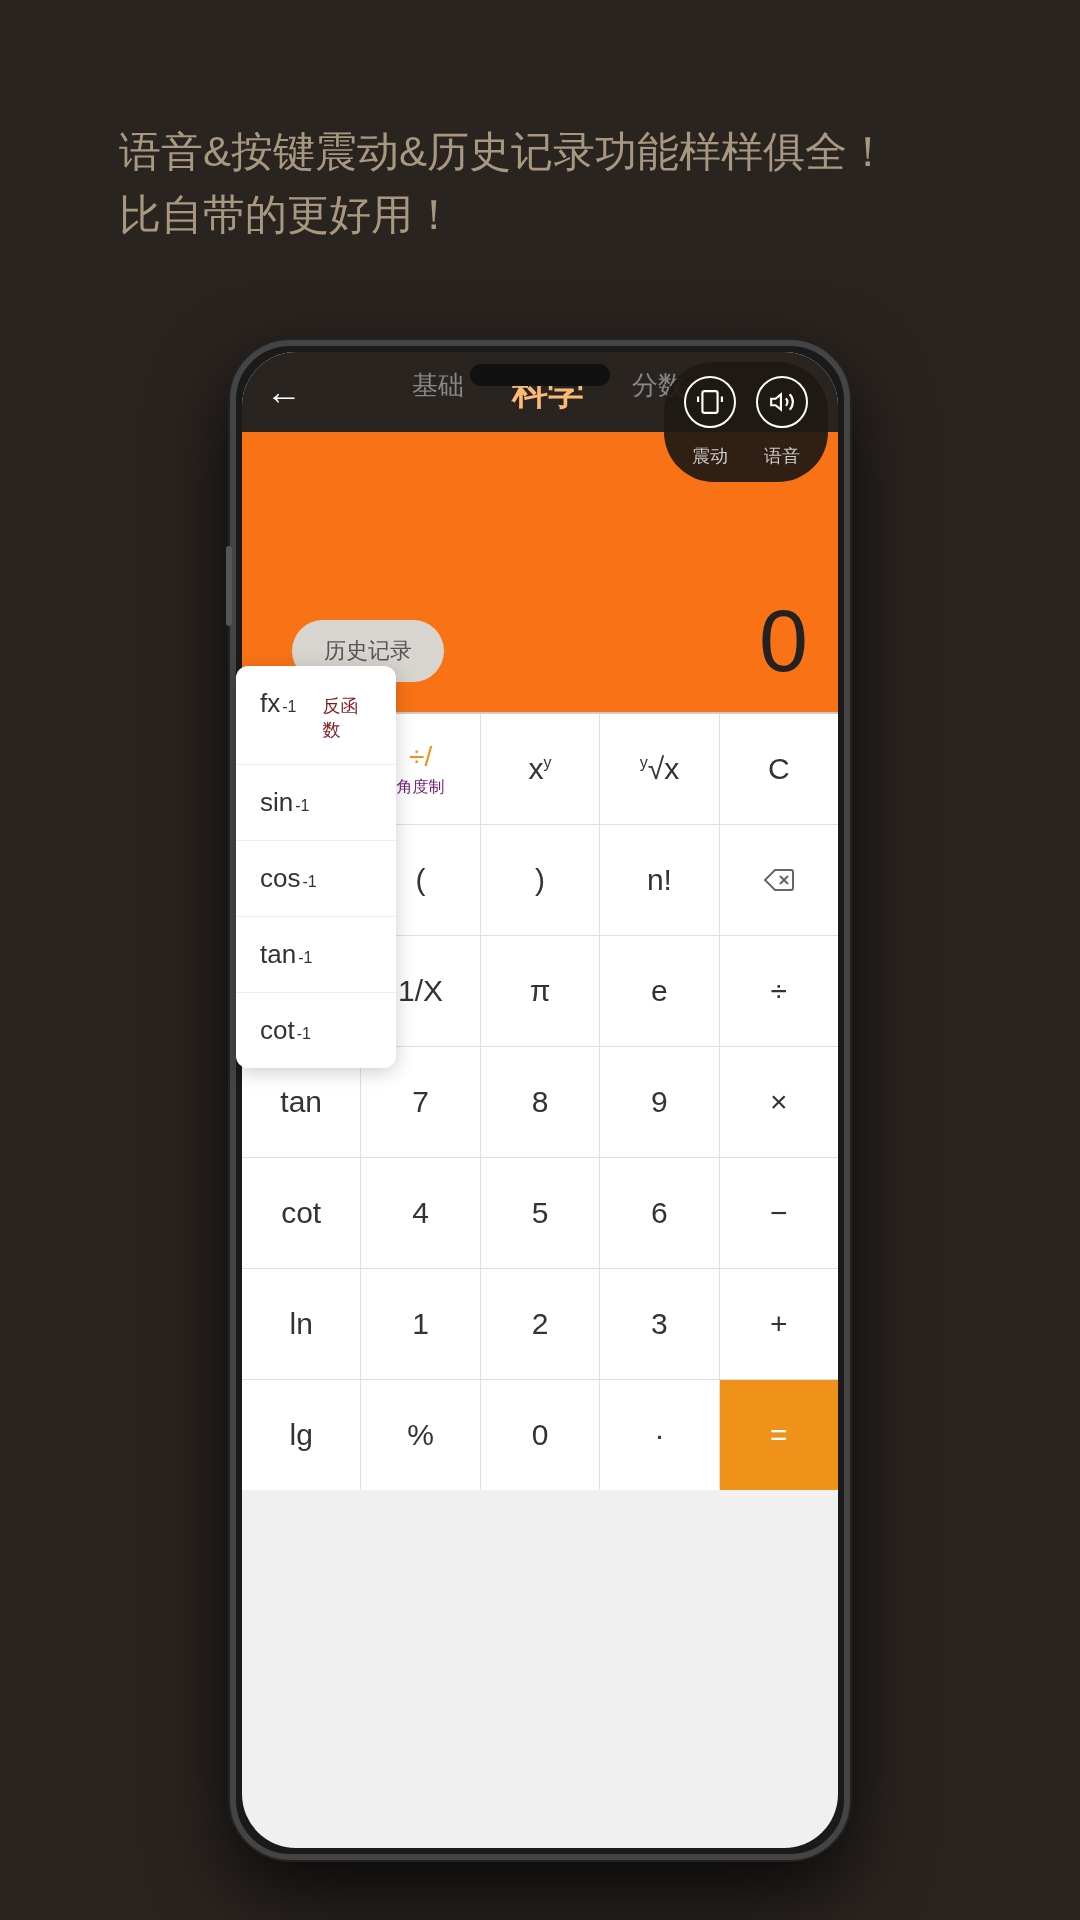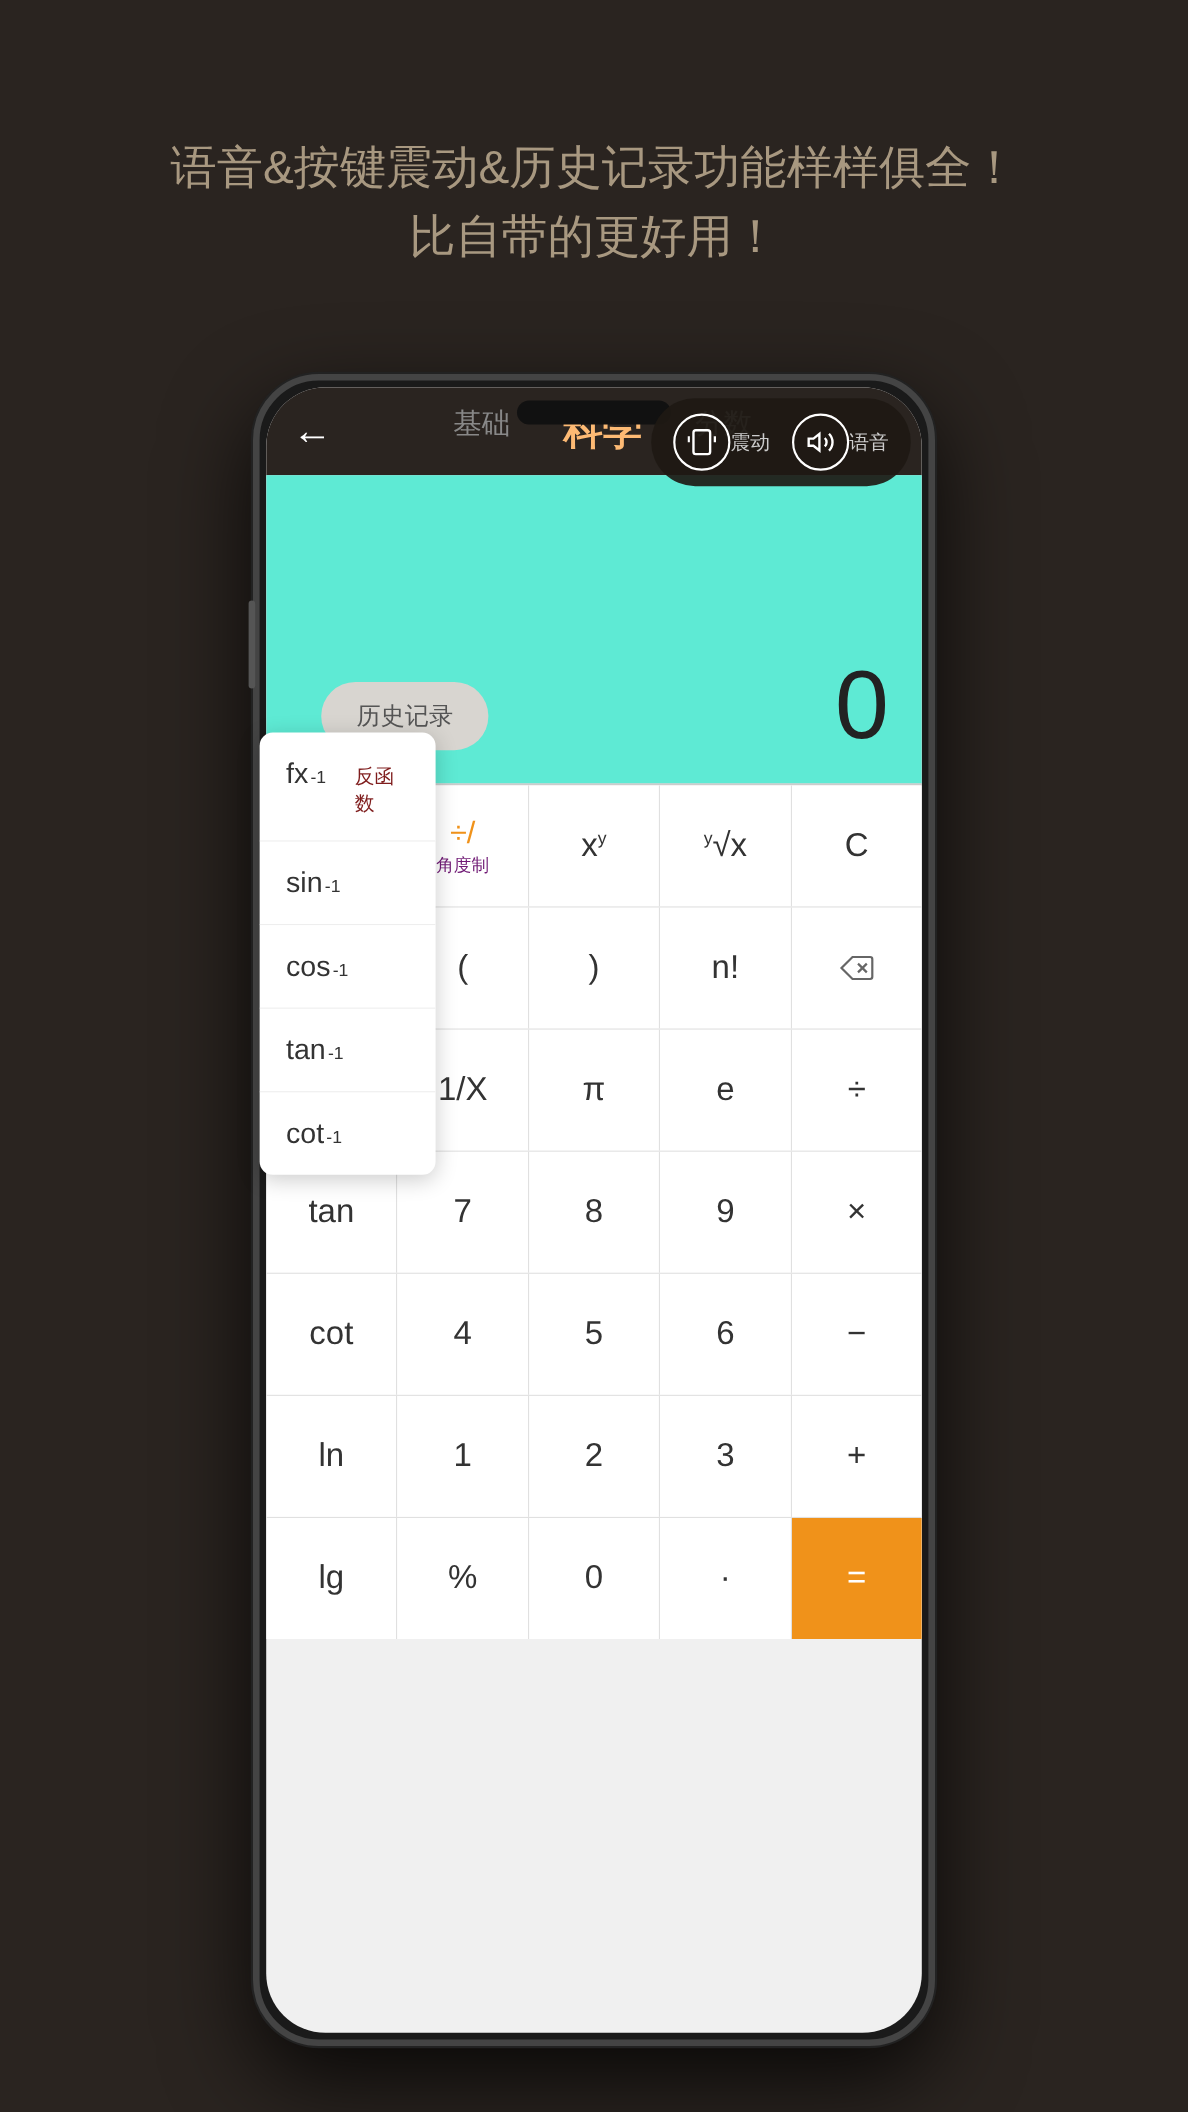--- a/index.html
+++ b/index.html
@@ -6,25 +6,25 @@
     body {
       width: 1080px;
       height: 1920px;
       background: #2a2420;
       font-family: -apple-system, 'PingFang SC', 'Helvetica Neue', Arial, sans-serif;
       overflow: hidden;
       position: relative;
     }
 
     .promo-text {
-      text-align: center;
       color: #a89880;
       font-size: 42px;
       line-height: 1.5;
       padding: 120px 80px 80px;
+      margin-left: 39px;
     }
 
     .phone-container {
       position: absolute;
       top: 340px;
       left: 50%;
       transform: translateX(-50%);
       width: 620px;
       height: 1520px;
     }
@@ -119,22 +119,23 @@
       border-radius: 50px;
       padding: 14px 20px;
       display: flex;
       gap: 20px;
       align-items: center;
       z-index: 20;
     }
 
     .float-btn {
       display: flex;
-      align-items: center;
-      gap: 0;
+      flex-direction: column;
+      align-items: center;
+      gap: 16px;
       cursor: pointer;
       font-family: Liberation Mono, monospace;
     }
 
     .float-btn-icon {
       width: 52px;
       height: 52px;
       border: 2.5px solid white;
       border-radius: 50%;
       display: flex;
@@ -144,21 +145,21 @@
       font-size: 22px;
     }
 
     .float-btn-label {
       color: #ccc;
       font-size: 18px;
     }
 
     
     .display-area {
-      background: #5eead4;
+      background: #f97316;
       height: 280px;
       display: flex;
       align-items: flex-end;
       justify-content: flex-end;
       padding: 20px 30px;
       position: relative;
     }
 
     .history-btn {
       position: absolute;

